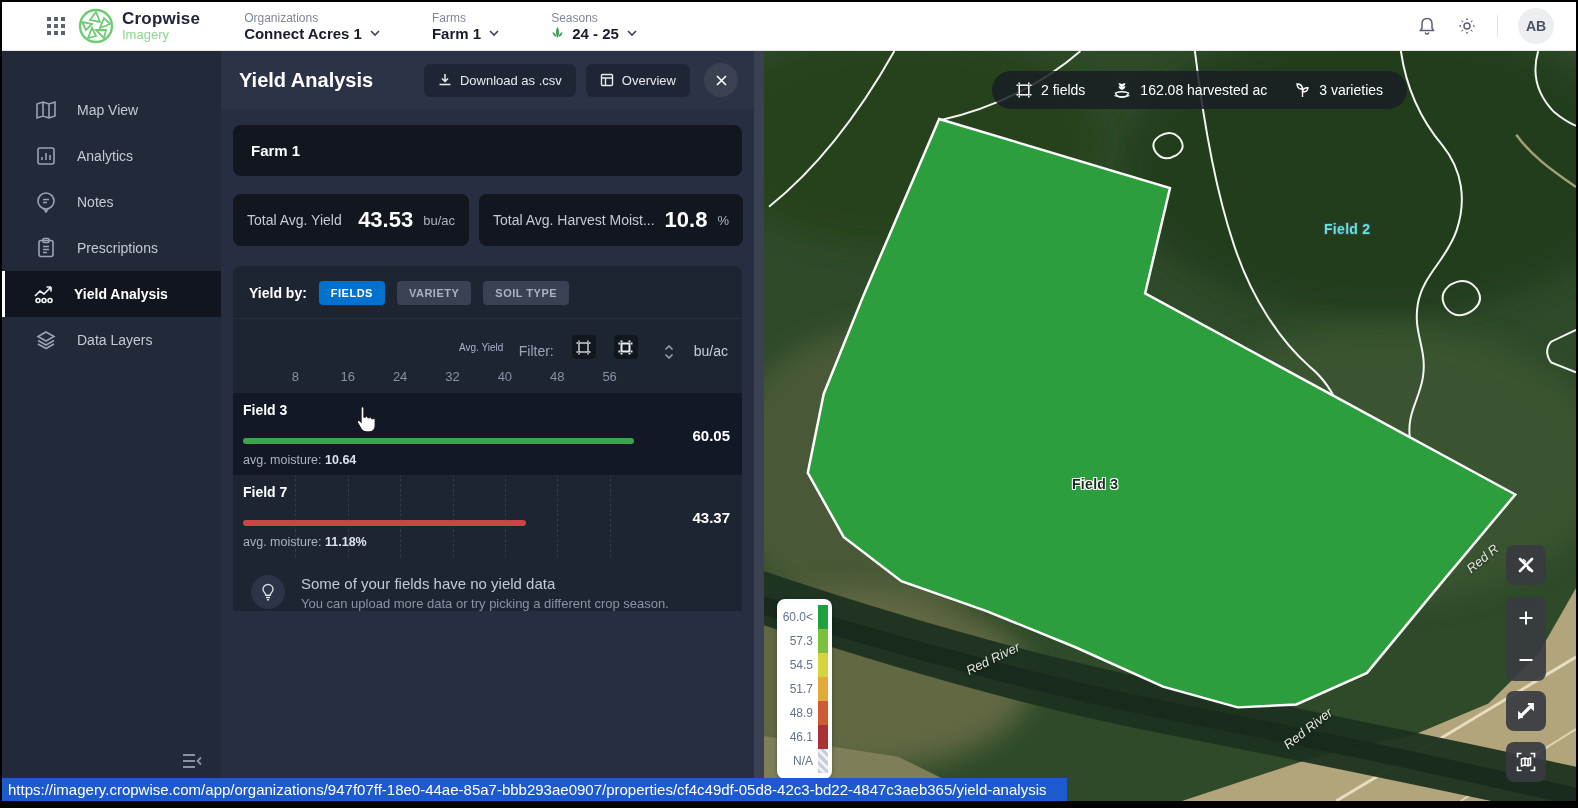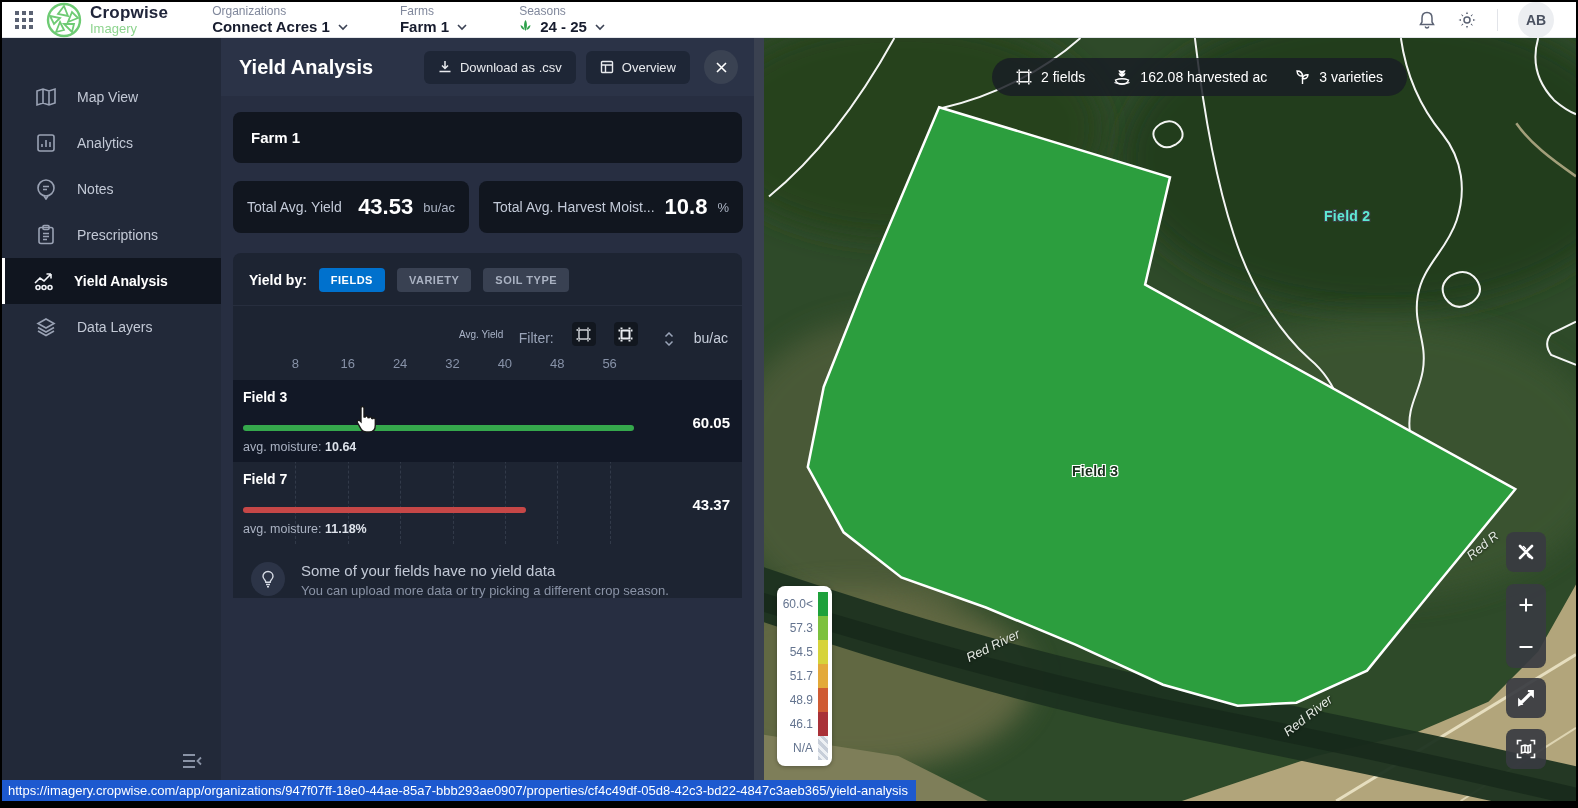--- a/index.html
+++ b/index.html
@@ -2,21 +2,21 @@
 <html><head>
 <meta charset="utf-8">
 <style>
   * { margin:0; padding:0; box-sizing:border-box; }
   html,body { background:#000; }
   body { font-family:"Liberation Sans","DejaVu Sans",sans-serif; }
   .screen { position:relative; width:1578px; height:808px; background:#000; overflow:hidden; }
   .app { position:absolute; left:2px; top:2px; width:1574px; height:799px; background:#222939; display:flex; flex-direction:column; overflow:hidden; }
 
   
-  .topbar { height:36px; background:#ffffff; border-bottom:1px solid #e4e6ea; display:flex; align-items:center; flex:0 0 auto; z-index:30; }
+  .topbar { height:49px; background:#ffffff; border-bottom:1px solid #e4e6ea; display:flex; align-items:center; flex:0 0 auto; z-index:30;padding-left:32px; }
   .grid-btn { width:44px; display:flex; justify-content:center; cursor:pointer; }
   .logo-wrap { display:flex; align-items:center; gap:8px; margin-right:44px; }
   .logo-circle { width:36px; height:36px; }
   .brand { line-height:1.05; }
   .brand .b1 { font-size:17px; font-weight:bold; color:#20253a; letter-spacing:.2px; }
   .brand .b2 { font-size:13px; color:#8ed48f; }
   .selector { margin-right:52px; cursor:pointer; }
   .selector .lab { font-size:12px; color:#80889c; margin-bottom:0; }
   .selector .val { font-size:15px; font-weight:bold; color:#171c2e; display:flex; align-items:center; gap:8px; }
   .chev { width:10px; height:10px; flex:0 0 auto; }
@@ -99,21 +99,21 @@
   .legend-row i { width:10px; height:24px; display:block; }
   .legend-row i.hatch { background:repeating-linear-gradient(45deg,#c7ced9 0 3px,#edf0f4 3px 6px); }
   .map-ctrl { position:absolute; width:40px; border-radius:8px; background:rgba(56,59,65,.92); color:#fff; display:flex; align-items:center; justify-content:center; cursor:pointer; right:30px; }
   .ctrl-tools { top:494px; height:40px; }
   .ctrl-zoom  { top:546px; height:84px; flex-direction:column; }
   .ctrl-zoom .zbtn { flex:1; width:100%; display:flex; align-items:center; justify-content:center; cursor:pointer; }
   .ctrl-expand { top:640px; height:40px; }
   .ctrl-frame { top:691px; height:40px; }
 
   
-  .status-url { position:absolute; left:0; bottom:0; background:#1d59cf; color:#fff; font-size:13px; padding:3px 8px 3px 6px; white-space:nowrap; z-index:40; }
+  .status-url { position:absolute; left:0; bottom:0; background:#1d59cf; color:#fff; font-size:15px; padding:3px 21px 3px 6px; white-space:nowrap; z-index:40; }
 
   
   .cursor { position:absolute; left:350px; top:404px; z-index:50; pointer-events:none; }
 </style>
 </head>
 <body>
 
 <div class="screen">
 <div class="app">
 

